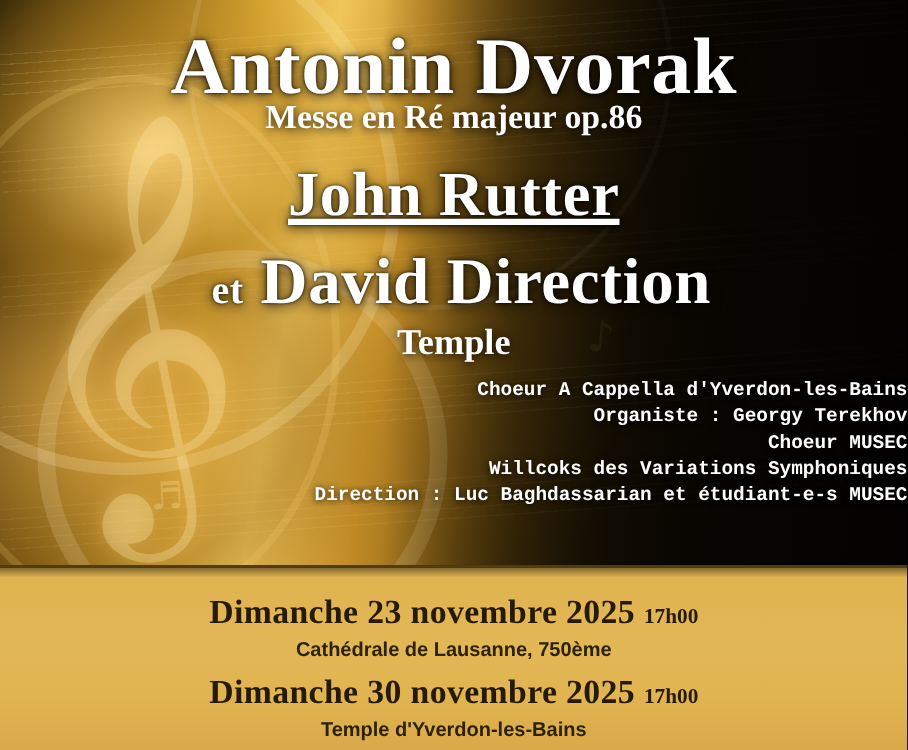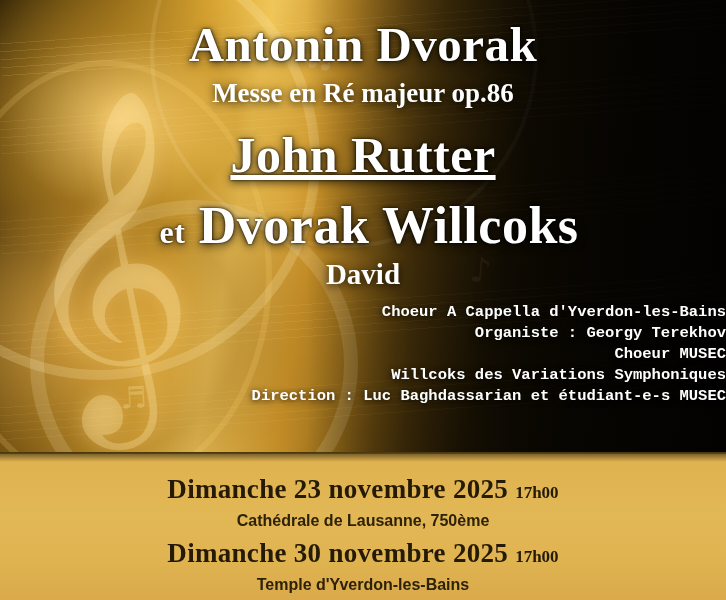--- a/index.html
+++ b/index.html
@@ -108,21 +108,21 @@
   .composer {
     font-family: "Liberation Serif", serif;
     font-weight: bold;
     letter-spacing: 0.5px;
     text-shadow: 0 2px 10px rgba(0,0,0,0.85), 0 0 3px rgba(0,0,0,0.9);
   }
   .composer-1 {
     position: absolute;
     top: 16px;
     width: 726px;
-    font-size: 49px;
+    font-size: 64px;
   }
   .work-1 {
     position: absolute;
     top: 78px;
     width: 726px;
     font-size: 27px;
     font-weight: bold;
     text-shadow: 0 2px 8px rgba(0,0,0,0.85);
   }
   .composer-2 {
@@ -240,23 +240,23 @@
 
     <div class="art-dark-right"></div>
   </div>
 
   <div class="titles">
     <div class="composer composer-1">Antonin Dvorak</div>
     <div class="work-1">Messe en Ré majeur op.86</div>
     <div class="composer composer-2">John Rutter</div>
     <div class="composer composer-3">
       <span class="small-et">et</span>
-      <span>Dvorak Willcoks</span>
+      <span>David Direction</span>
     </div>
-    <div class="work-2">David</div>
+    <div class="work-2">Temple</div>
 
     <div class="performers">
       <div>Choeur A Cappella d'Yverdon-les-Bains</div>
       <div>Organiste : Georgy Terekhov</div>
       <div>Choeur MUSEC</div>
       <div>Willcoks des Variations Symphoniques</div>
       <div>Direction : Luc Baghdassarian et étudiant-e-s MUSEC</div>
     </div>
   </div>
 

